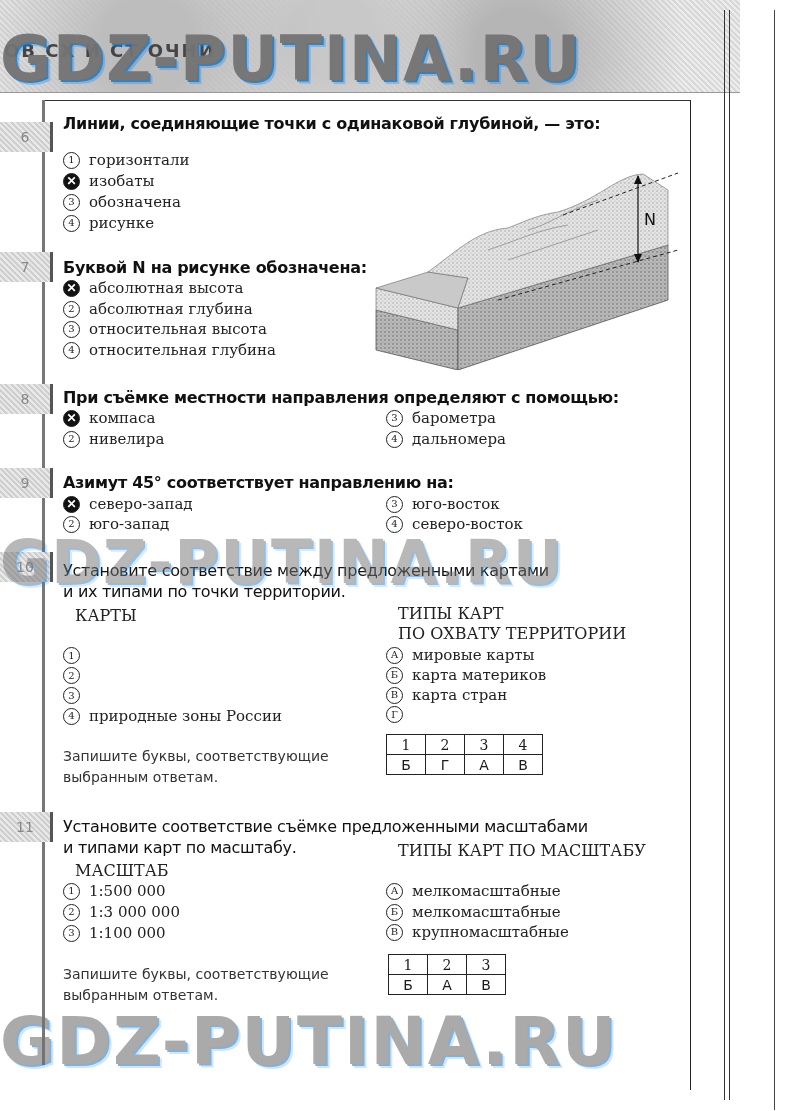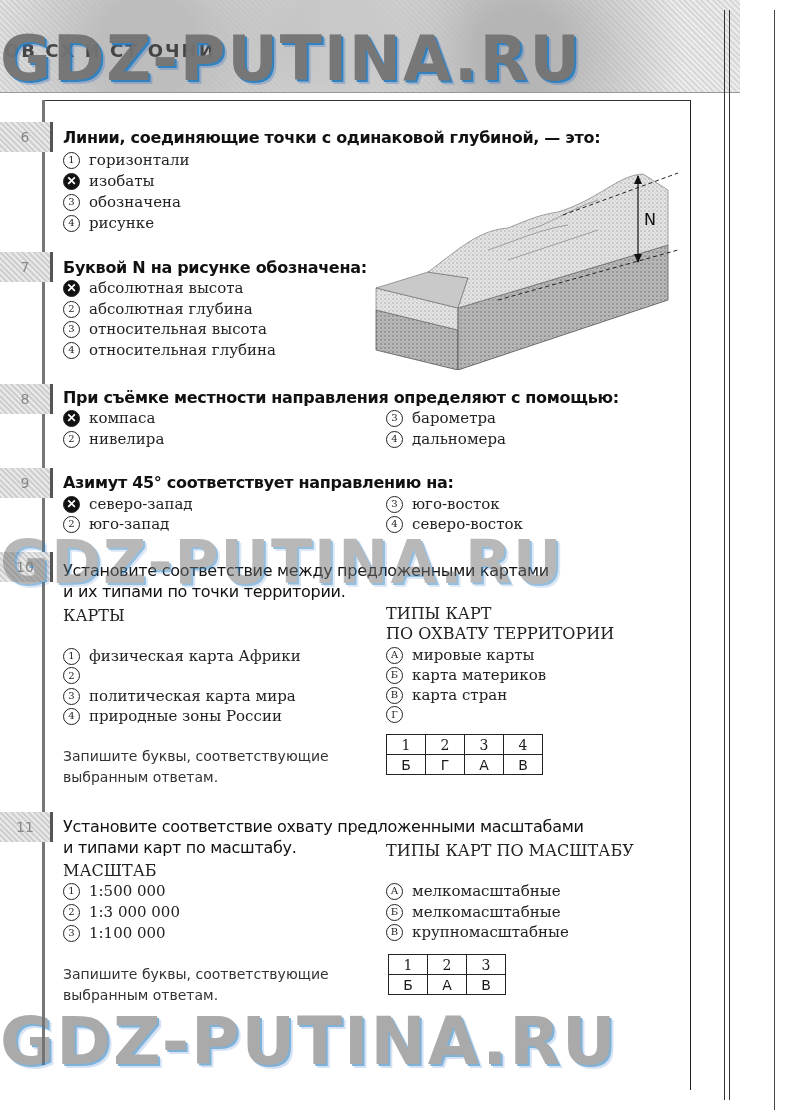--- a/index.html
+++ b/index.html
@@ -47,21 +47,21 @@
   .opt {
     position: absolute; font-size: 15px; white-space: nowrap;
     display: flex; align-items: center; gap: 9px; color: #222;
   }
   .circ {
     display: inline-flex; align-items: center; justify-content: center;
     width: 15px; height: 15px; border: 1px solid #222; border-radius: 50%;
     font-size: 10px; line-height: 1; font-family: "DejaVu Serif", serif;
   }
   .circ.checked { background: #111; color: #fff; font-weight: bold; font-size: 12px; }
-  .section-head { position: absolute; font-size: 16px; color: #222; white-space: nowrap; }
+  .section-head { position: absolute; font-size: 16px; color: #222; white-space: nowrap; margin-left: 12px; }
   .note { position: absolute; font-family: "DejaVu Sans", sans-serif; font-size: 14px; color: #333; line-height: 21px; }
   table.answer { position: absolute; border-collapse: collapse; font-size: 14px; }
   table.answer td { border: 1px solid #222; width: 38px; height: 19px; text-align: center; padding: 0; }
   table.answer td.ans { font-family: "DejaVu Sans", sans-serif; }
 
   .diagram { position: absolute; left: 368px; top: 170px; width: 310px; height: 200px; }
 
   .watermark {
     position: absolute; left: 0; width: 785px; text-align: left;
     font-family: "DejaVu Sans", sans-serif; font-weight: bold;
@@ -98,21 +98,21 @@
 <div class="qnum" style="top:468px">
     <span>9</span>
   </div>
 <div class="qnum" style="top:552px">
     <span>10</span>
   </div>
 <div class="qnum" style="top:812px">
     <span>11</span>
   </div>
 
-<div class="q-title" style="top:128px">Линии, соединяющие точки с одинаковой глубиной, — это:</div>
+<div class="q-title" style="top:114px">Линии, соединяющие точки с одинаковой глубиной, — это:</div>
 <div class="opt" style="left:63px; top:151px">
   <span class="circ">1</span>
   <span>горизонтали</span>
 </div>
 <div class="opt" style="left:63px; top:172px">
   <span class="circ checked">✕</span>
   <span>изобаты</span>
 </div>
 <div class="opt" style="left:63px; top:193px">
   <span class="circ">3</span>
@@ -211,28 +211,26 @@
 </div>
 
 <div class="q-title" style="top:561px; font-weight:normal;">Установите соответствие между предложенными картами</div>
 <div class="q-title" style="top:582px; font-weight:normal;">и их типами по точки территории.</div>
 <div class="section-head" style="left:63px; top:606px">КАРТЫ</div>
 <div class="section-head" style="left:386px; top:604px">ТИПЫ КАРТ</div>
 <div class="section-head" style="left:386px; top:624px">ПО ОХВАТУ ТЕРРИТОРИИ</div>
 
 <div class="opt" style="left:63px; top:647px">
   <span class="circ">1</span>
-  <span>физическая карта Африки</span>
 </div>
 <div class="opt" style="left:63px; top:667px">
   <span class="circ">2</span>
 </div>
 <div class="opt" style="left:63px; top:687px">
   <span class="circ">3</span>
-  <span>политическая карта мира</span>
 </div>
 <div class="opt" style="left:63px; top:707px">
   <span class="circ">4</span>
   <span>природные зоны России</span>
 </div>
 
 <div class="opt" style="left:386px; top:646px">
   <span class="circ">А</span>
   <span>мировые карты</span>
 </div>
@@ -262,21 +260,21 @@
   </tr>
   <tr>
     <td class="ans">Б</td>
     <td class="ans">Г</td>
     <td class="ans">А</td>
     <td class="ans">В</td>
   </tr>
 </tbody>
   </table>
 
-<div class="q-title" style="top:817px; font-weight:normal;">Установите соответствие охвату предложенными масштабами</div>
+<div class="q-title" style="top:817px; font-weight:normal;">Установите соответствие съёмке предложенными масштабами</div>
 <div class="q-title" style="top:838px; font-weight:normal;">и типами карт по масштабу.</div>
 <div class="section-head" style="left:63px; top:861px">МАСШТАБ</div>
 <div class="section-head" style="left:386px; top:841px">ТИПЫ КАРТ ПО МАСШТАБУ</div>
 
 <div class="opt" style="left:63px; top:882px">
   <span class="circ">1</span>
   <span>1:500 000</span>
 </div>
 <div class="opt" style="left:63px; top:903px">
   <span class="circ">2</span>

